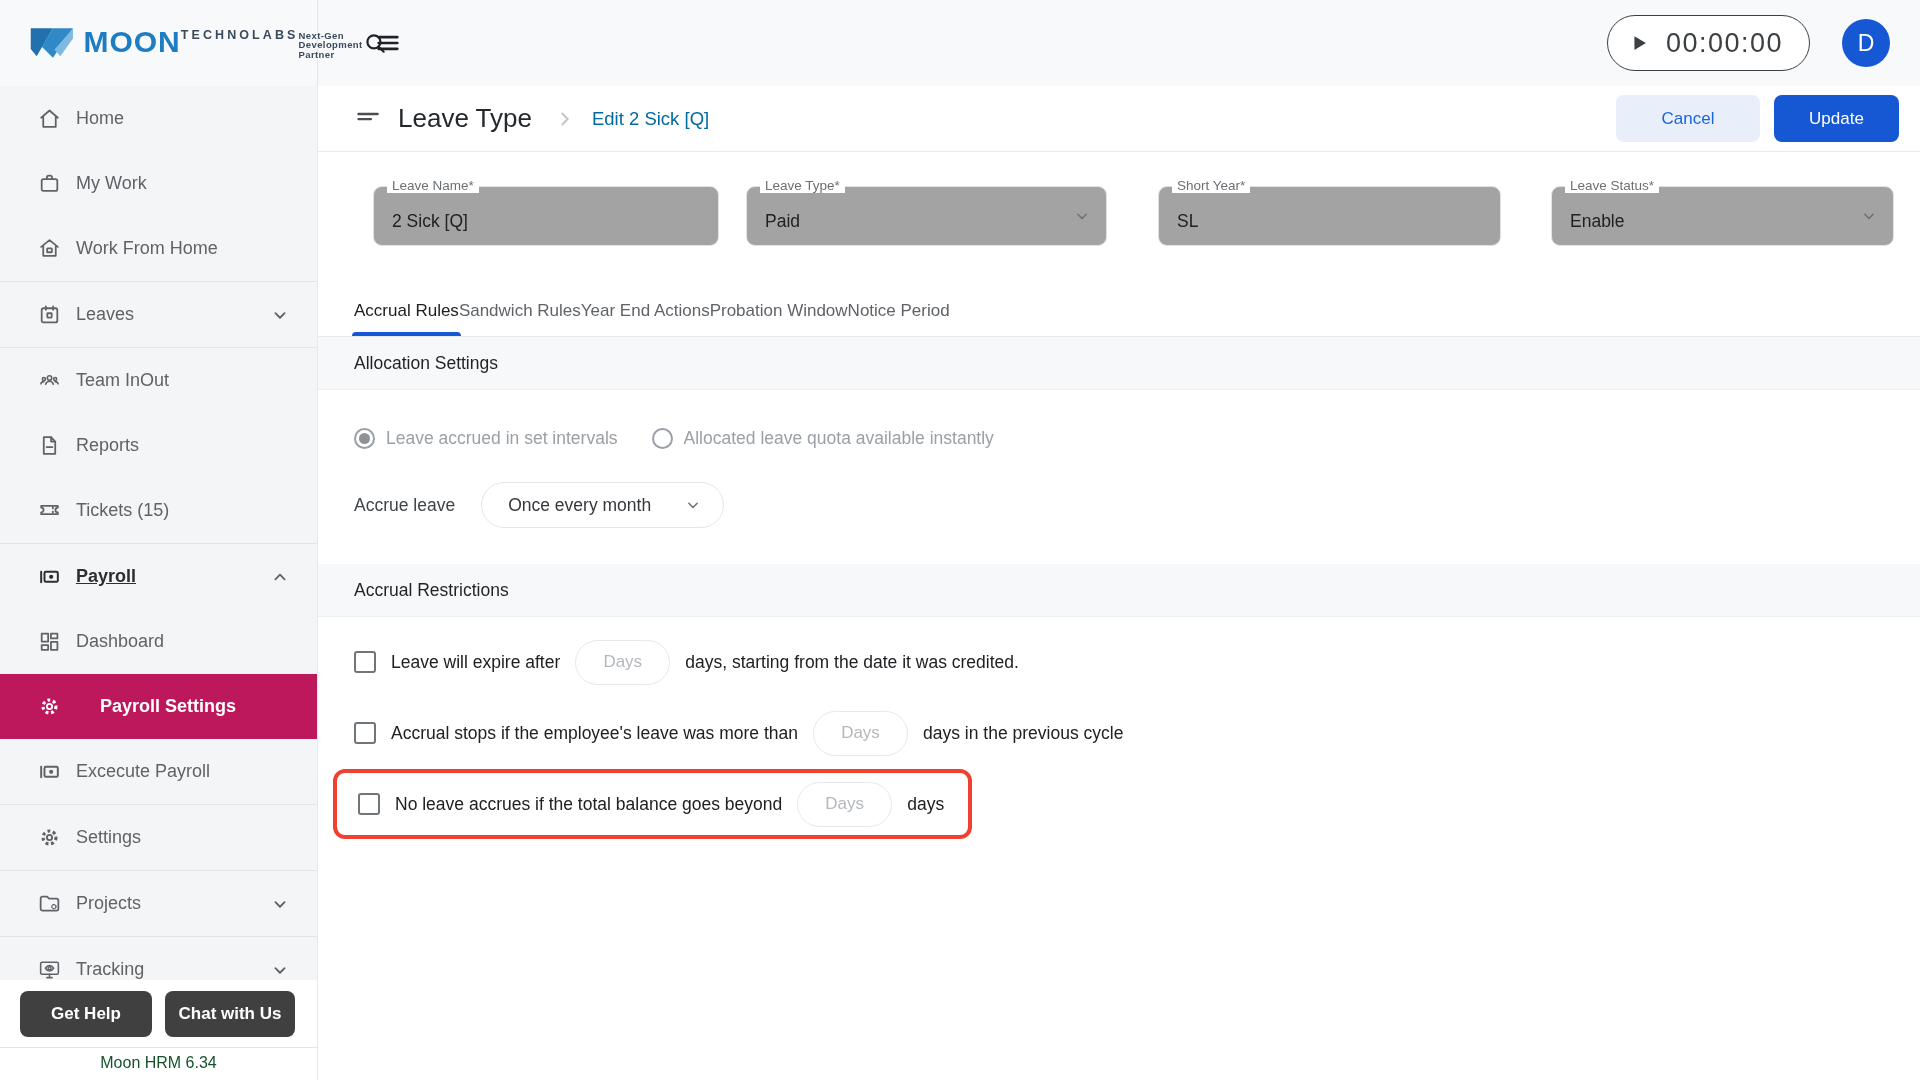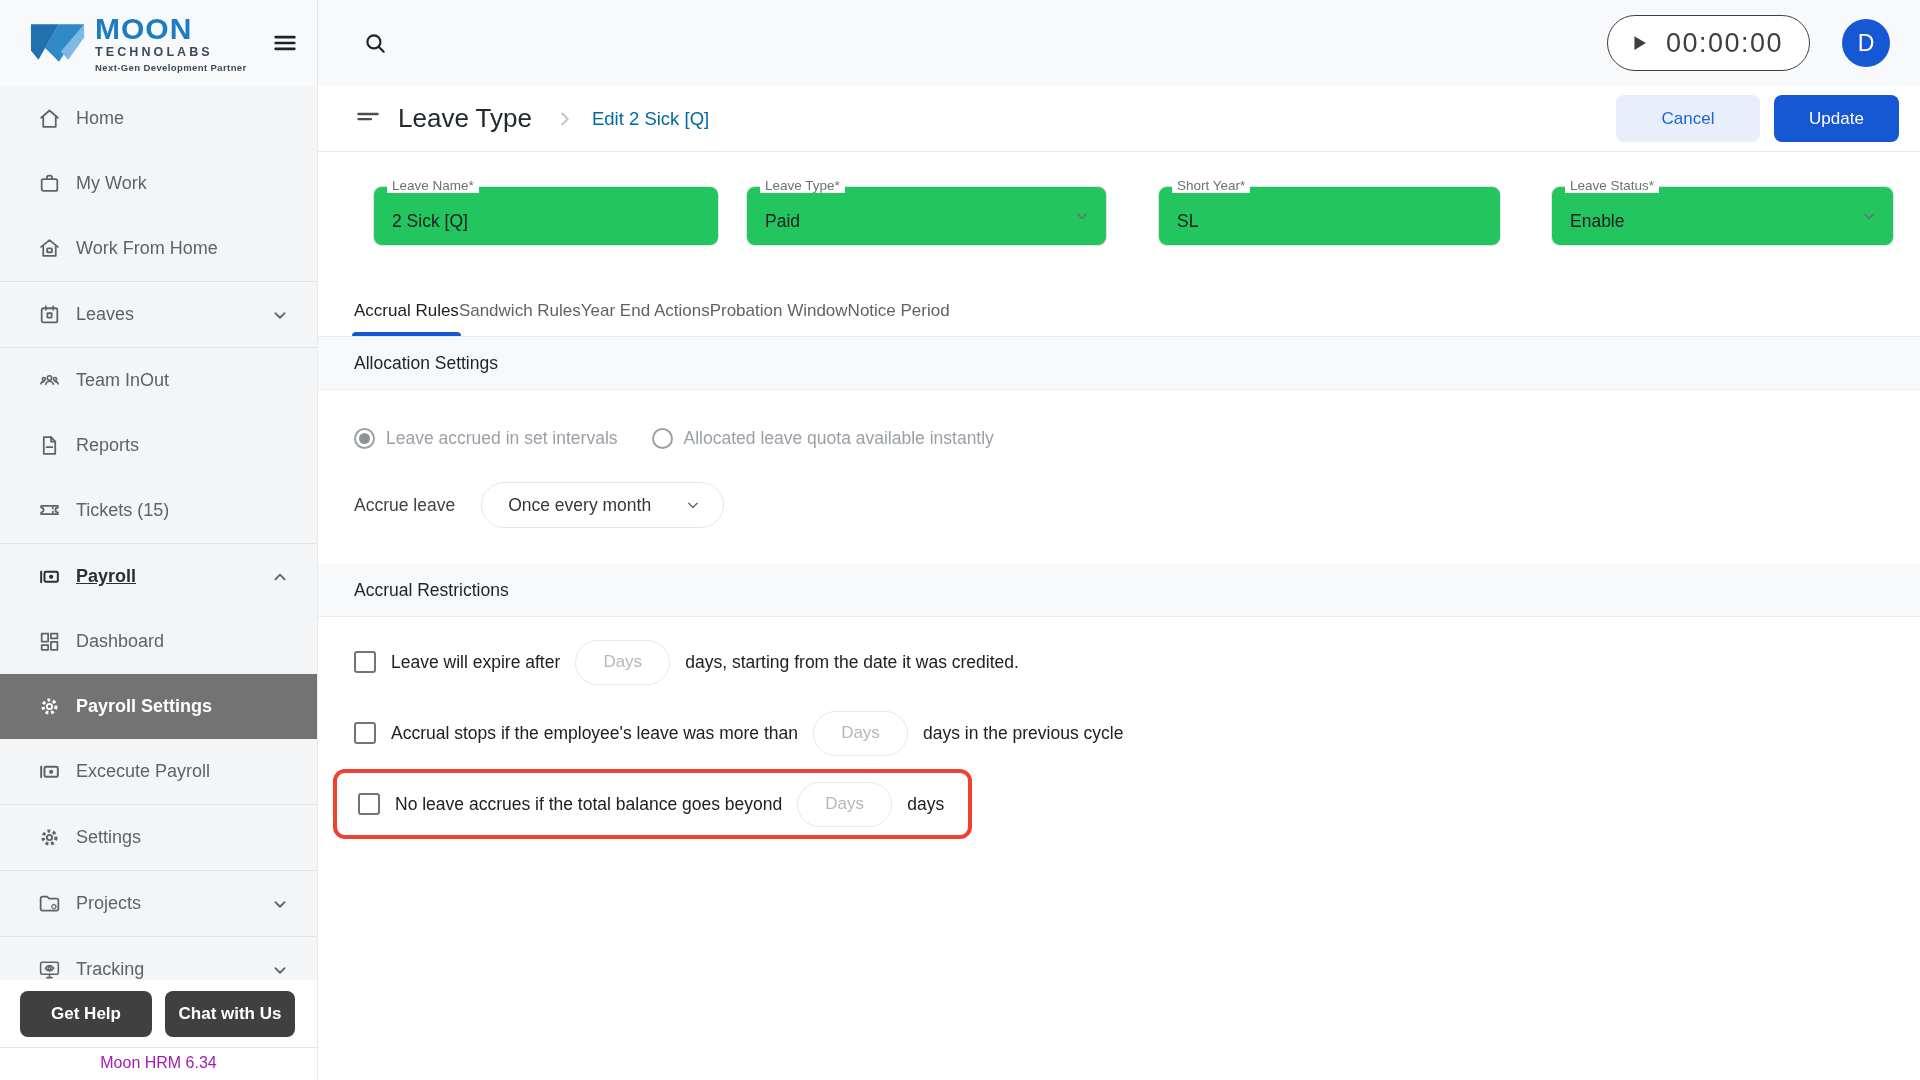--- a/index.html
+++ b/index.html
@@ -6,21 +6,21 @@
   html,body { width:1920px; height:1080px; overflow:hidden; background:#fff;
     font-family:"Liberation Sans", sans-serif; }
   .app { width:1920px; height:1080px; display:grid;
     grid-template-rows:86px 994px; grid-template-columns:318px 1602px; }
 
   
   .topbar { grid-column:1/3; display:flex; background:#f8f9fb; }
   .brand-zone { width:318px; flex:0 0 318px; display:flex; align-items:center;
     justify-content:space-between; padding:0 18px 0 30px; border-right:1px solid #e4e6e9; background:#f8f9fb; }
   .logo { display:flex; align-items:center; gap:9px; }
-  .logo-text { display:flex; flex-direction:column; line-height:1; }
+  .logo-text { display:flex; flex-direction:row; line-height:1; }
   .logo-moon { font-size:30px; font-weight:800; color:#1d7cc2; letter-spacing:1px; }
   .logo-tech { font-size:12.5px; font-weight:700; color:#3b4a5a; letter-spacing:3.1px; margin-top:2px; }
   .logo-tag  { font-size:9.5px; font-weight:600; color:#3b4a5a; letter-spacing:.4px; margin-top:4px; }
   .icon-btn { display:flex; align-items:center; justify-content:center; cursor:pointer; color:#1f2328; }
   .topbar-main { flex:1; display:flex; align-items:center; padding:0 30px 0 44px; }
   .tb-spacer { flex:1; }
   .timer-pill { display:flex; align-items:center; gap:16px; height:56px; padding:0 26px 0 20px;
     border:1.6px solid #3c4043; border-radius:28px; background:#fff; cursor:pointer; }
   .timer-text { font-size:27px; color:#3c4043; letter-spacing:1.5px; }
   .avatar { width:48px; height:48px; border-radius:50%; background:#1658d3; color:#fff;
@@ -30,49 +30,49 @@
   
   .sidebar { grid-row:2; grid-column:1; background:#f4f5f7; border-right:1px solid #e7e9eb;
     position:relative; overflow:hidden; }
   .sb-item { height:65px; display:flex; align-items:center; padding:0 26px 0 37px;
     color:#5f6368; cursor:pointer; }
   .sb-item .sb-icon { width:27px; height:27px; display:flex; align-items:center; color:#5f6368; }
   .sb-label { font-size:18px; margin-left:12px; color:#5f6368; flex:1; white-space:nowrap; }
   .sb-item.parent .sb-label { color:#2b2f33; font-weight:700;text-decoration:underline; }
   .sb-item.parent .sb-icon { color:#2b2f33; }
   .sb-chev { color:#5f6368; display:flex; }
-  .sb-item.active { background:#737373; }
+  .sb-item.active { background:#be185d;gap:24px; }
   .sb-item.active .sb-label { color:#fff; font-weight:700; }
   .sb-item.active .sb-icon { color:#fff; }
   .sb-div { border-top:1px solid #e2e4e7; }
   .sb-bottom { position:absolute; left:0; right:0; bottom:0; background:#fff; }
   .sb-btns { display:flex; gap:13px; padding:11px 20px 10px 20px; }
   .sb-btn { height:46px; border-radius:8px; background:#404040; color:#fff; font-size:17px;
     font-weight:700; display:flex; align-items:center; justify-content:center; cursor:pointer; }
   .sb-btn.help { width:132px; }
   .sb-btn.chat { width:130px; }
   .sb-version { border-top:1px solid #e2e4e7; text-align:center; font-size:16px;
-    color:#a21caf; padding:6px 0 8px 0; }
+    color:#14532d; padding:6px 0 8px 0; }
 
   
   .content { grid-row:2; grid-column:2; background:#fff; overflow:hidden; }
   .page-header { height:66px; display:flex; align-items:center; padding:0 21px 0 36px;
     border-bottom:1px solid #e9eaec; }
   .bc-icon { color:#4a4e52; display:flex; }
   .page-title { font-size:26px; font-weight:500; color:#24292e; margin-left:17px; }
   .bc-sep { color:#c0c4c9; display:flex; margin:0 16px 0 22px; }
   .bc-sub { font-size:18.5px; color:#0369a1; }
   .ph-spacer { flex:1; }
   .btn { height:47px; border-radius:8px; font-size:17px; font-weight:500; border:none;
     display:flex; align-items:center; justify-content:center; cursor:pointer; }
   .btn-cancel { width:144px; background:#e9eefb; color:#1a66d9; margin-right:14px; }
   .btn-update { width:125px; background:#1658d3; color:#fff; }
 
   .form-row { display:flex; margin-top:34px; padding-left:55px; }
-  .field { position:relative; height:60px; border:1px solid #dfe3e8; border-radius:9px; background:#22c55e; }
+  .field { position:relative; height:60px; border:1px solid #dfe3e8; border-radius:9px; background:#a3a3a3; }
   .f1 { width:346px; margin-right:27px; }
   .f2 { width:361px; margin-right:51px; }
   .f3 { width:343px; margin-right:50px; }
   .f4 { width:343px; }
   .field-label { position:absolute; top:-9px; left:13px; background:#fff; padding:0 5px;
     font-size:13.5px; color:#6b7075; }
   .field-input { border:none; outline:none; width:100%; height:100%; background:transparent;
     padding:10px 40px 0 18px; font-size:17.5px; color:#202124; font-family:"Liberation Sans",sans-serif; }
   .field-value { display:flex; align-items:center; height:100%; padding:10px 40px 0 18px;
     font-size:17.5px; color:#202124; }

